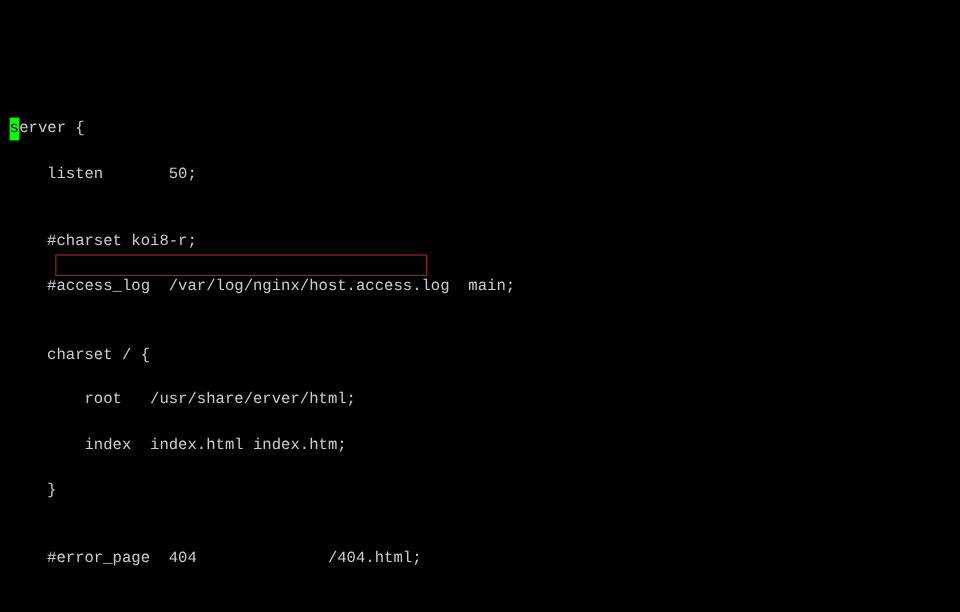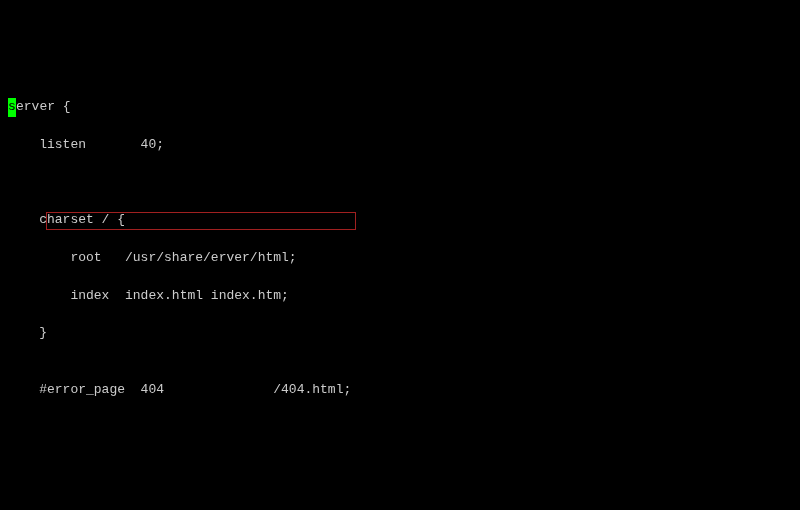--- a/index.html
+++ b/index.html
@@ -30,22 +30,24 @@
     .line { position: relative; }
     .terminal { position: relative; }
   </style>
 </head>
 <body>
 
 
 
 <div class="terminal">
 <div class="line"><span class="cursor">s</span><span>erver {</span></div>
-<div class="line">    listen       40;</div>
+<div class="line">    listen       50;</div>
 <div class="line"></div>
+<div class="line">    #charset koi8-r;</div>
+<div class="line">    #access_log  /var/log/nginx/host.access.log  main;</div>
 <div class="line"></div>
 <div class="line">    charset / {</div>
 <div class="line">        root   /usr/share/erver/html;</div>
 <div class="line">        index  index.html index.htm;</div>
 <div class="line">    }</div>
 <div class="line"></div>
 <div class="line">    #error_page  404              /404.html;</div>
 <div class="line"></div>
 
 

